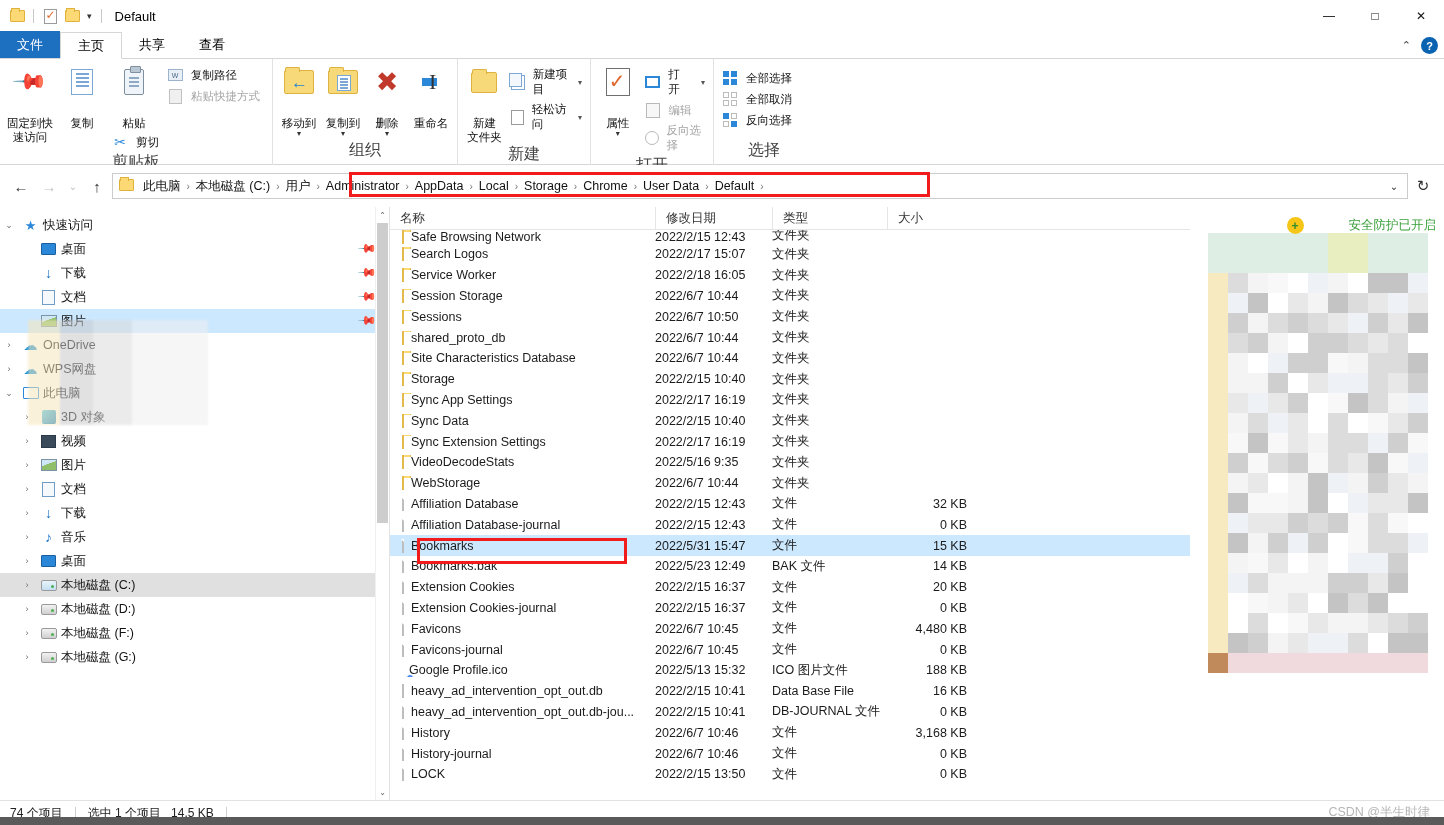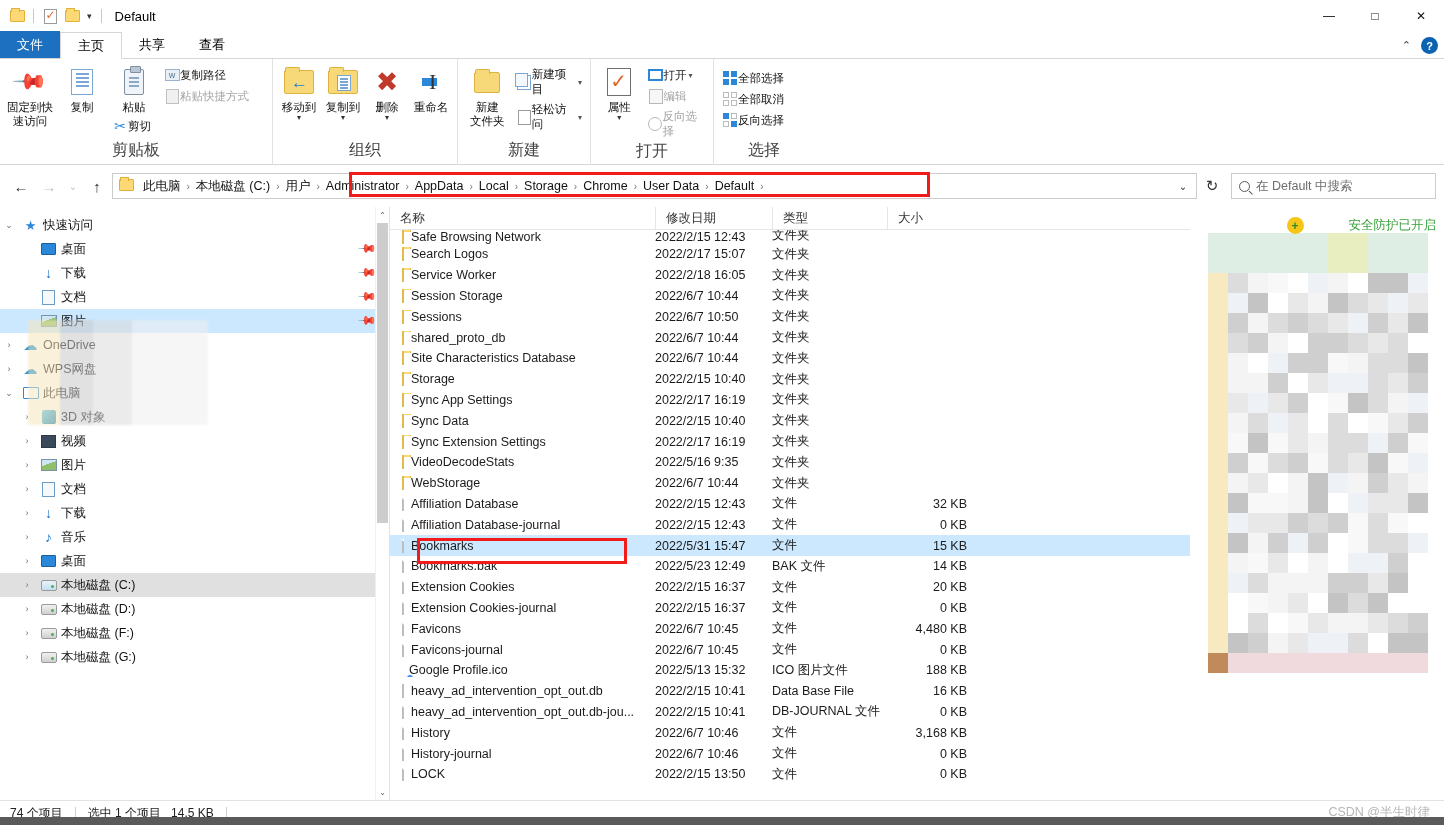--- a/index.html
+++ b/index.html
@@ -34,24 +34,24 @@
   .chev-up { font-size:11px; color:#444; }
   .help-btn { width:17px; height:17px; border-radius:50%; background:#0a63b1; color:#fff; font-size:11px; font-weight:bold;
               display:flex; align-items:center; justify-content:center; }
 
   
   .ribbon { height:106px; background:#fff; border-bottom:1px solid #d6d6d6; display:flex; position:relative; }
   .rgroup { display:flex; flex-direction:column; border-right:1px solid #e2e2e2; padding:3px 4px 0 4px; height:106px; }
   .rgroup-body { flex:1; display:flex; align-items:flex-start; }
   .rgroup-title { text-align:center; font-size:16px; color:#444; padding-bottom:4px; }
   .bigbtn { width:52px; display:flex; flex-direction:column; align-items:center; padding-top:4px; }
-  .bigbtn .lbl { font-size:11.5px; text-align:center; line-height:14px; color:#111; margin-top:2px; }
+  .bigbtn .lbl { font-size:11.5px; text-align:center; line-height:14px; color:#111; margin-top:18px; }
   .bigicon { height:32px; display:flex; align-items:center; justify-content:center; }
   .smallcol { display:flex; flex-direction:column; padding-top:3px; gap:1px; }
-  .smallbtn { display:flex; align-items:center; gap:0; padding:2px 4px; font-size:11.5px; color:#111; }
+  .smallbtn { display:flex; align-items:center; gap:8px; padding:2px 4px; font-size:11.5px; color:#111; }
   .smallbtn.dim { color:#a5a5a5; }
   .sicon { width:16px; height:16px; display:flex; align-items:center; justify-content:center; font-size:12px; }
   .caret-s { font-size:8px; color:#555; margin-left:2px; }
   .dd-caret { font-size:8px; color:#333; margin-top:-1px; }
 
   
   .ic-pin { font-size:22px; color:#8a9aa8; transform:rotate(45deg); }
   .ic-copy { width:22px; height:26px; background:#fff; border:1.5px solid #7aa7d4; position:relative; }
   .ic-copy:before { content:""; position:absolute; left:4px; top:3px; right:3px; height:2px; background:#7aa7d4; box-shadow:0 4px 0 #7aa7d4, 0 8px 0 #7aa7d4, 0 12px 0 #7aa7d4; }
   .ic-copy:after { content:""; position:absolute; left:-5px; top:-4px; width:18px; height:22px; border:1.5px solid #7aa7d4; background:#fff; z-index:-1; }
@@ -435,24 +435,20 @@
         <span class="crumb">Chrome</span>
         <span class="crumb-sep">›</span>
         <span class="crumb">User Data</span>
         <span class="crumb-sep">›</span>
         <span class="crumb">Default</span>
         <span class="crumb-sep">›</span>
       </div>
     <span class="navbtn small">⌄</span>
   </div>
   <div class="navbtn">↻</div>
-  <div class="searchbox">
-    <span class="mag"></span>
-    <span class="search-ph">在 Default 中搜索</span>
-  </div>
 </div>
 
 <div class="main">
 
   <div class="navpane">
     <div class="navlist" id="navlist">
         <div class="navrow" style="padding-left: 0px;">
           <span class="nav-exp">⌄</span>
           <span class="nav-ico">
             <span class="i-star">★</span>

